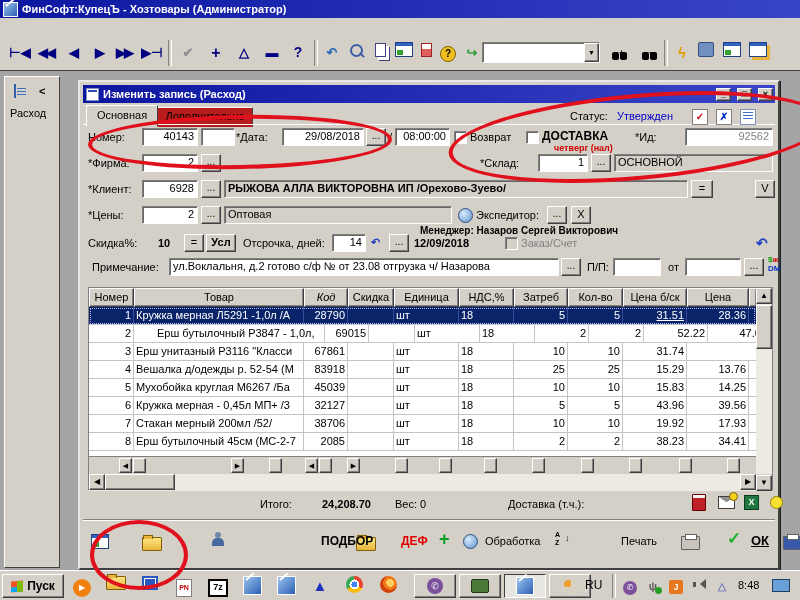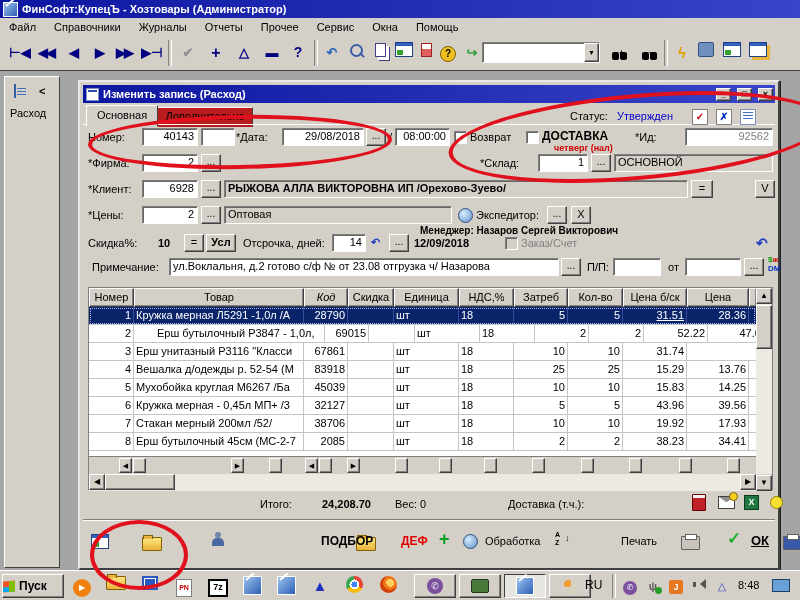--- a/index.html
+++ b/index.html
@@ -74,51 +74,41 @@
   .calcic{display:inline-block;width:12px;height:15px;background:#c02028;border:1px solid #600;border-radius:1px;box-shadow:inset 0 3px 0 #f0f0f0}
   .xlsic{display:inline-block;width:13px;height:13px;background:#207840;color:#fff;font-size:9px;font-weight:bold;text-align:center;line-height:13px;border:1px solid #0a3a20}
   .dotY{display:inline-block;width:11px;height:11px;border-radius:50%;background:#f8e030;border:1px solid #908000}
   .envic{position:relative;display:inline-block;width:15px;height:11px;background:#fff;border:1px solid #404040}
   .envic::before{content:"";position:absolute;left:0;top:0;border:7px solid transparent;border-top:5px solid #909090;width:1px}
   .envic::after{content:"";position:absolute;right:-4px;top:-5px;width:7px;height:7px;border-radius:50%;background:#f8d020;border:1px solid #806000}
   
   .mark{position:absolute;border:4px solid #e0101c;border-radius:50%;pointer-events:none;z-index:50}
   
   .taskbar{position:absolute;left:0;top:570px;width:800px;height:30px;background:#d4d0c8;border-top:1px solid #fff}
-  .startbtn{position:absolute;left:2px;top:3px;width:62px;height:24px;background:#d4d0c8;border:1px solid;border-color:#fff #404040 #404040 #fff;box-shadow:inset -1px -1px 0 #808080;font-weight:bold;font-size:12px;display:flex;align-items:center;gap:4px;box-sizing:border-box}
+  .startbtn{position:absolute;left:2px;top:3px;width:62px;height:24px;background:#d4d0c8;border:1px solid;border-color:#fff #404040 #404040 #fff;box-shadow:inset -1px -1px 0 #808080;font-weight:bold;font-size:12px;display:flex;align-items:center;justify-content:center;gap:4px;box-sizing:border-box}
   .winflag{width:12px;height:11px;background:#f35325;box-shadow:inset -6px 0 0 #81bc06,inset 0 -5px 0 #05a6f0,inset -6px -5px 0 #ffba08;transform:skewY(-4deg)}
   .qic{position:absolute;top:5px;width:20px;height:20px;text-align:center;line-height:20px}
   .tkbtn{position:absolute;top:3px;width:42px;height:24px;background:#d4d0c8;border:1px solid;border-color:#fff #404040 #404040 #fff;box-shadow:inset -1px -1px 0 #808080;display:flex;align-items:center;justify-content:center;box-sizing:border-box}
   .tkbtn.active{background:#e8e6e0;border-color:#404040 #fff #fff #404040;box-shadow:none}
   .circ{display:inline-block;border-radius:50%}
   .trayic{position:absolute;top:7px;width:16px;height:16px;text-align:center;line-height:16px;font-size:11px}
   .spkic{position:relative;display:inline-block;width:12px;height:12px}
   .spkic::before{content:"";position:absolute;left:0;top:4px;width:3px;height:5px;background:#555}
   .spkic::after{content:"";position:absolute;left:2px;top:1px;border:5px solid transparent;border-right:6px solid #555}
 </style>
 </head>
 <body>
 
 <div class="screen">
 
   <div class="titlebar">
     <span class="appic"></span>
     <span>ФинСофт:КупецЪ - Хозтовары   (Администратор)</span>
   </div>
 
-  <div class="menubar" id="menubar">
-      <span class="mi">Файл</span>
-      <span class="mi">Справочники</span>
-      <span class="mi">Журналы</span>
-      <span class="mi">Отчеты</span>
-      <span class="mi">Прочее</span>
-      <span class="mi">Сервис</span>
-      <span class="mi">Окна</span>
-      <span class="mi">Помощь</span>
-    </div>
 
   <div class="toolbar">
     <div class="tbtn" style="left:8px">⊢◀</div>
     <div class="tbtn navg" style="left:34px">◀◀</div>
     <div class="tbtn" style="left:62px">◀</div>
     <div class="tbtn" style="left:88px">▶</div>
     <div class="tbtn navg" style="left:112px">▶▶</div>
     <div class="tbtn" style="left:140px">▶⊣</div>
     <div class="tsep" style="left:168px"></div>
     <div class="tbtn" style="left:176px;color:#909090">✔</div>

